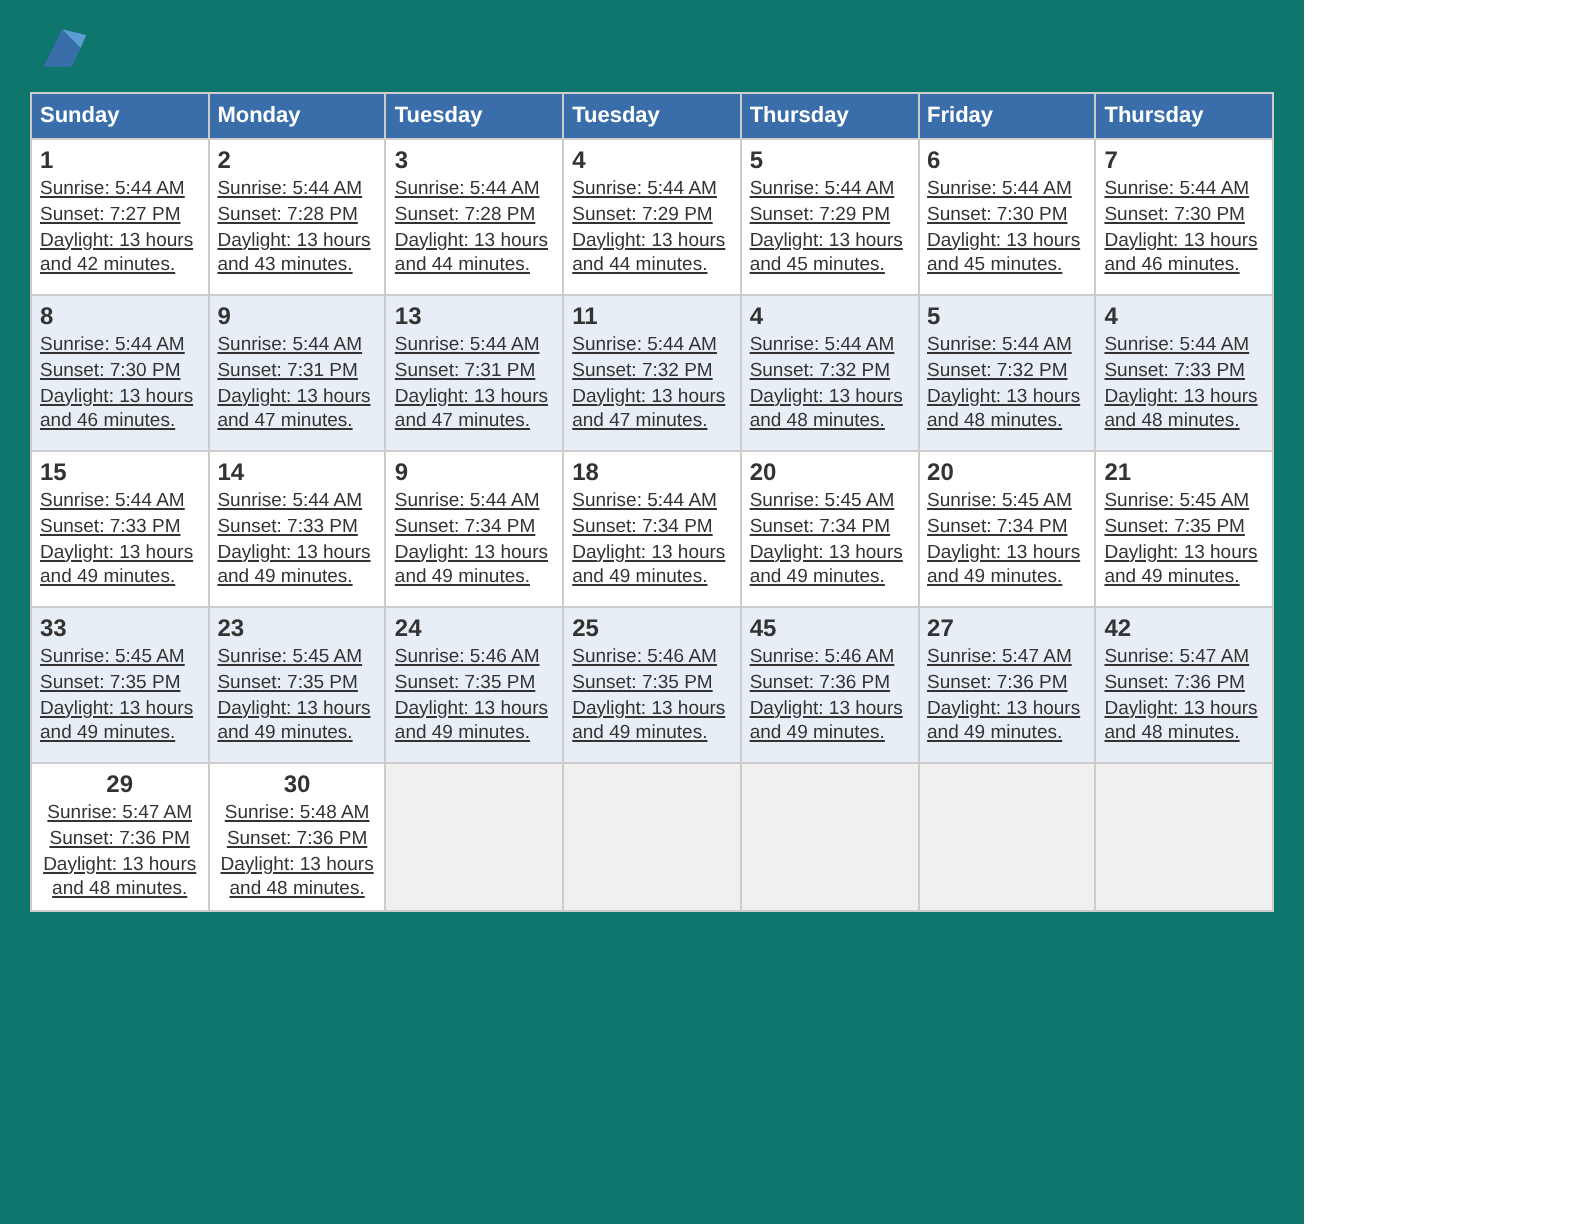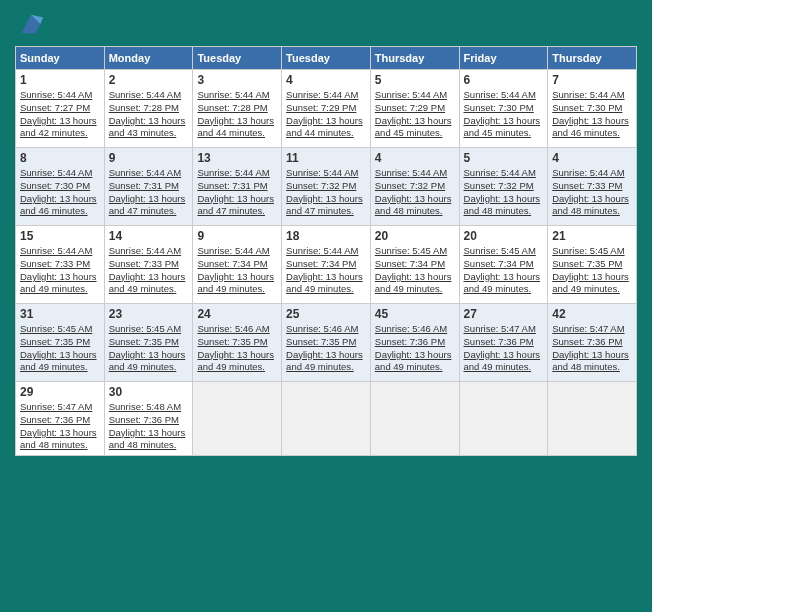--- a/index.html
+++ b/index.html
@@ -66,20 +66,21 @@
     }
     .calendar-table td {
       border: 1px solid #ccc;
       vertical-align: top;
       padding: 3px 4px;
       height: 78px;
       background: #fff;
     }
     .calendar-table tr:last-child td {
       height: 68px;
+      text-align: center;
     }
     .cell-empty {
       background: #f0f0f0 !important;
     }
     .day-num {
       font-size: 12px;
       font-weight: bold;
       color: #333;
       display: block;
       margin-bottom: 2px;
@@ -214,21 +215,21 @@
         <span class="day-num">20</span>
         <span class="cell-text">Sunrise: 5:45 AM<br>Sunset: 7:34 PM<br>Daylight: 13 hours<br>and 49 minutes.</span>
       </td>
           <td>
         <span class="day-num">21</span>
         <span class="cell-text">Sunrise: 5:45 AM<br>Sunset: 7:35 PM<br>Daylight: 13 hours<br>and 49 minutes.</span>
       </td>
         </tr>
         <tr class="row-shaded">
           <td>
-        <span class="day-num">31</span>
+        <span class="day-num">33</span>
         <span class="cell-text">Sunrise: 5:45 AM<br>Sunset: 7:35 PM<br>Daylight: 13 hours<br>and 49 minutes.</span>
       </td>
           <td>
         <span class="day-num">23</span>
         <span class="cell-text">Sunrise: 5:45 AM<br>Sunset: 7:35 PM<br>Daylight: 13 hours<br>and 49 minutes.</span>
       </td>
           <td>
         <span class="day-num">24</span>
         <span class="cell-text">Sunrise: 5:46 AM<br>Sunset: 7:35 PM<br>Daylight: 13 hours<br>and 49 minutes.</span>
       </td>

